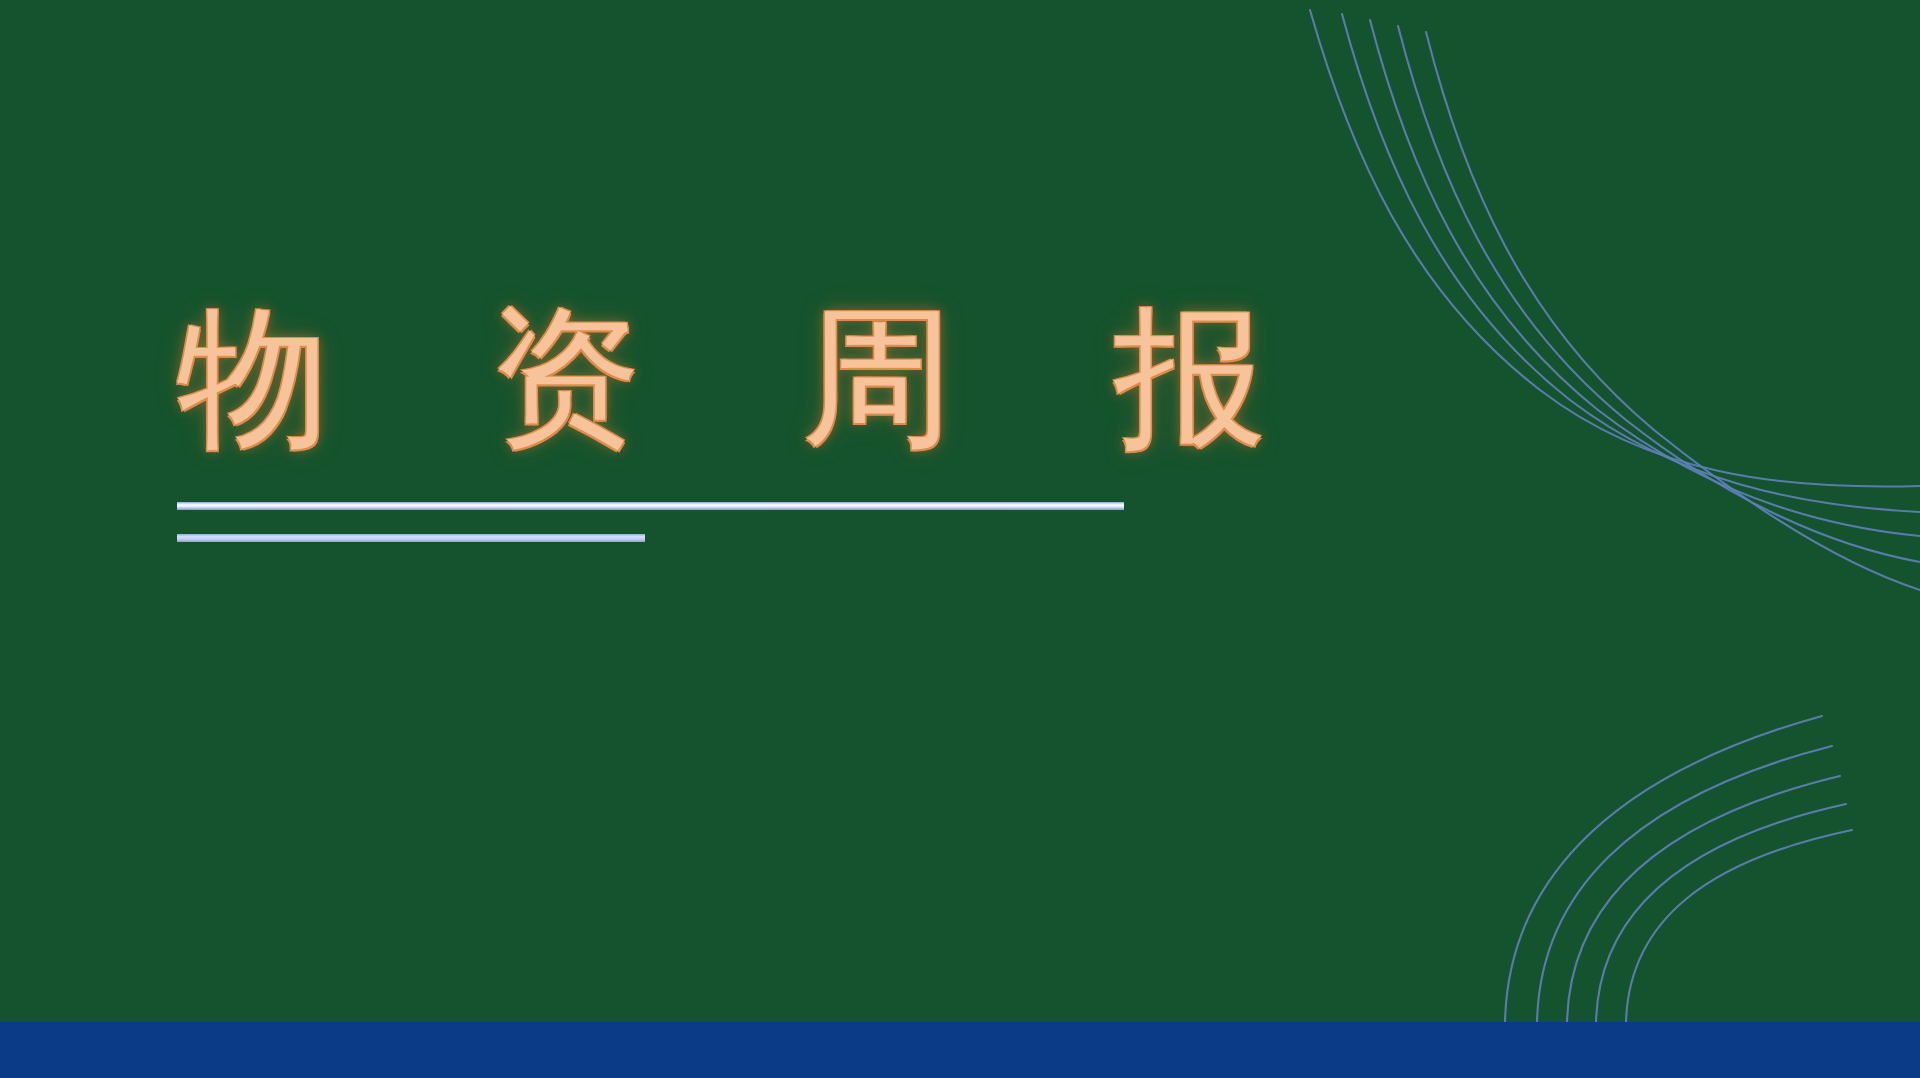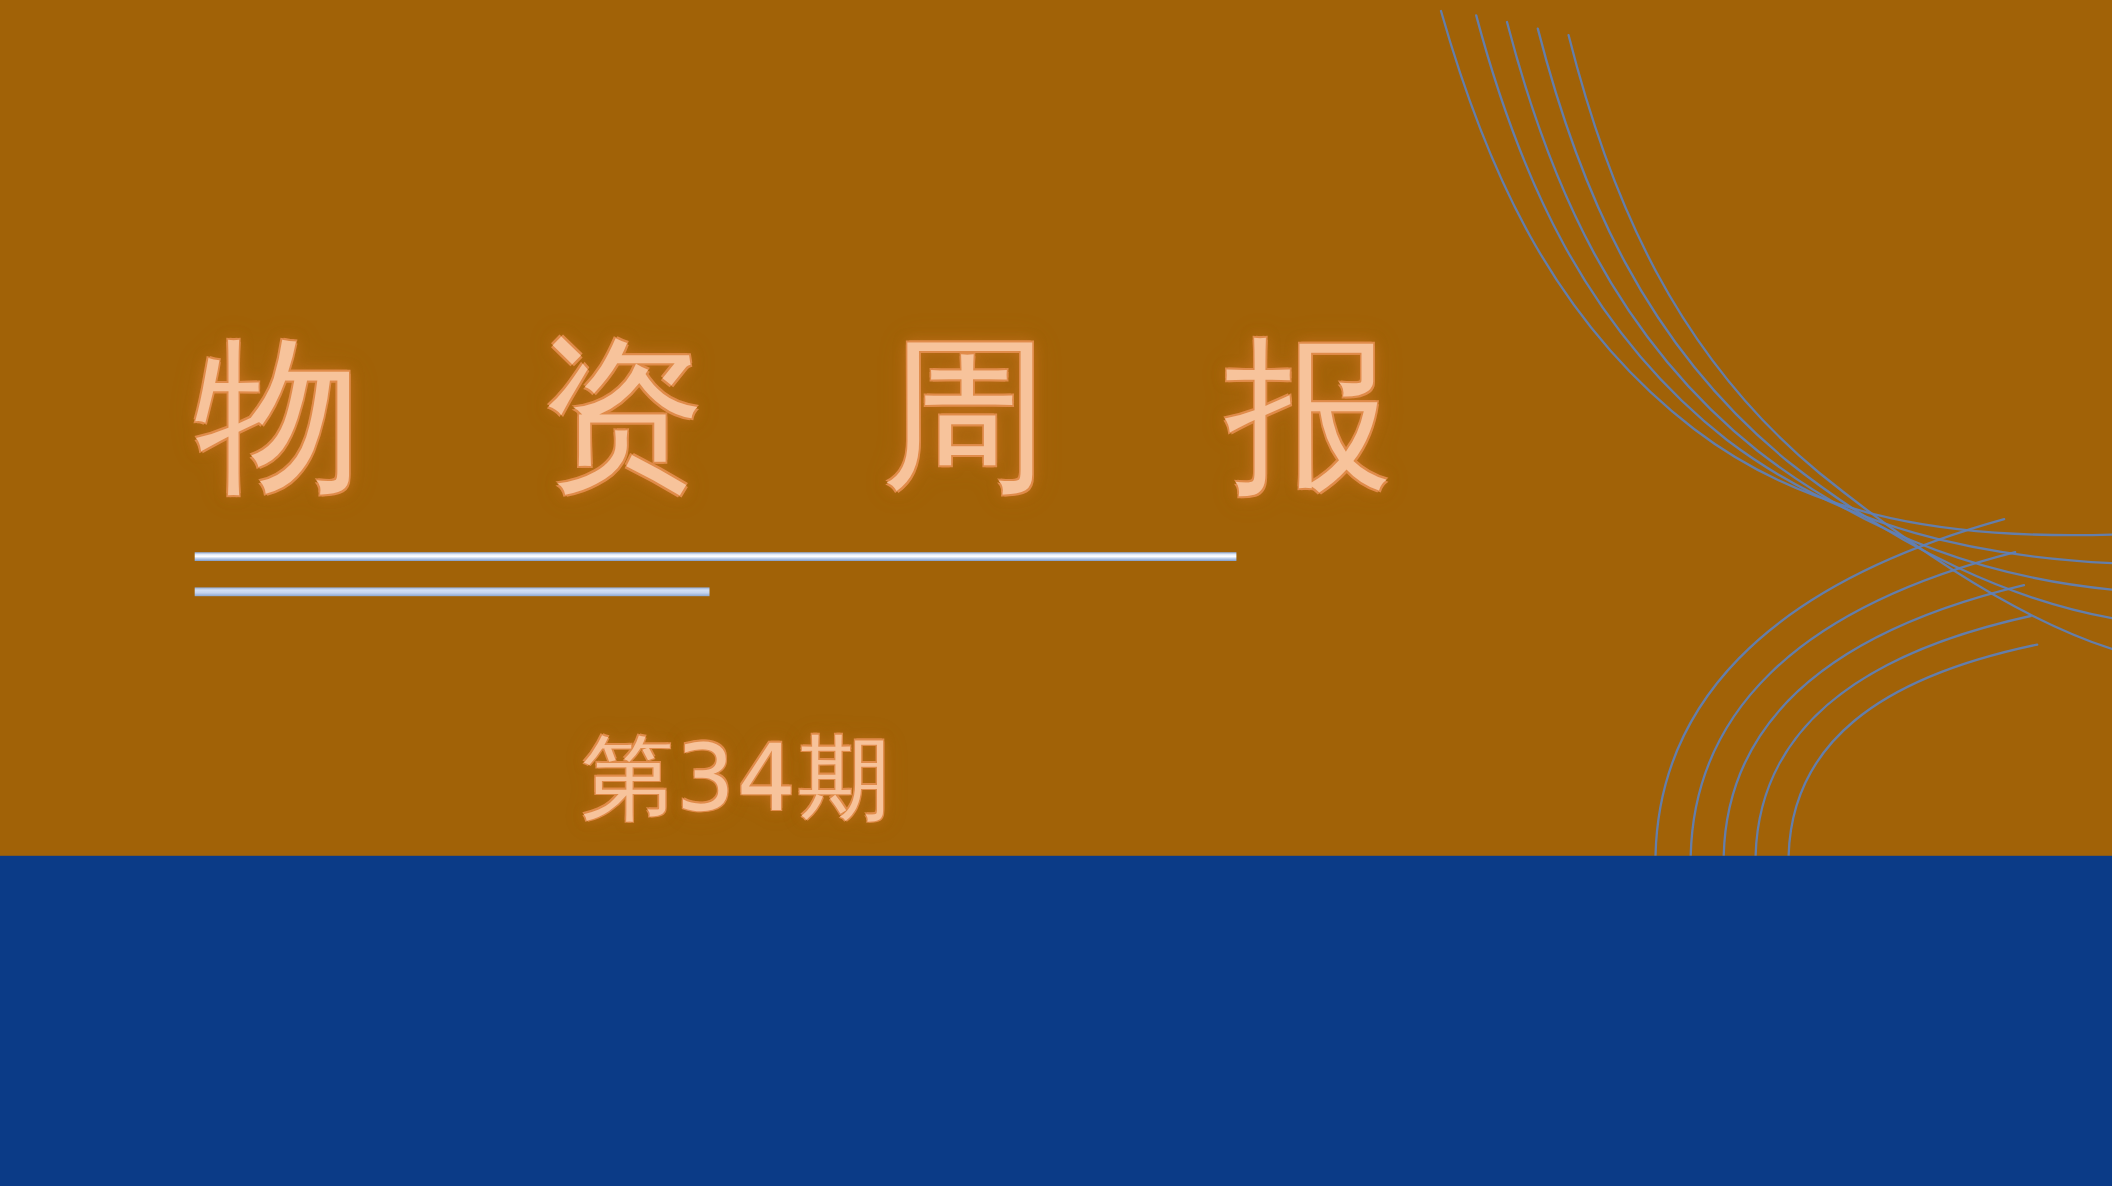--- a/index.html
+++ b/index.html
@@ -11,22 +11,22 @@
   body {
     width: 1920px;
     height: 1078px;
     overflow: hidden;
     font-family: "Liberation Sans", "DejaVu Sans", sans-serif;
   }
 
   #slide {
     position: relative;
     width: 1920px;
-    height: 778px;
-    background: #a16207;
+    height: 1022px;
+    background: #14532d;
     overflow: hidden;
   }
 
   
   .deco {
     position: absolute;
     pointer-events: none;
   }
   #deco-top-right {
     top: 0;
@@ -157,15 +157,14 @@
     </svg>
   </div>
 
   <div id="title-block">
     <h1 id="main-title">物 资 周 报</h1>
   </div>
 
   <div id="rule-long"></div>
   <div id="rule-short"></div>
 
-  <div id="subtitle">第34期</div>
 
 </div>
 
 </body></html>

